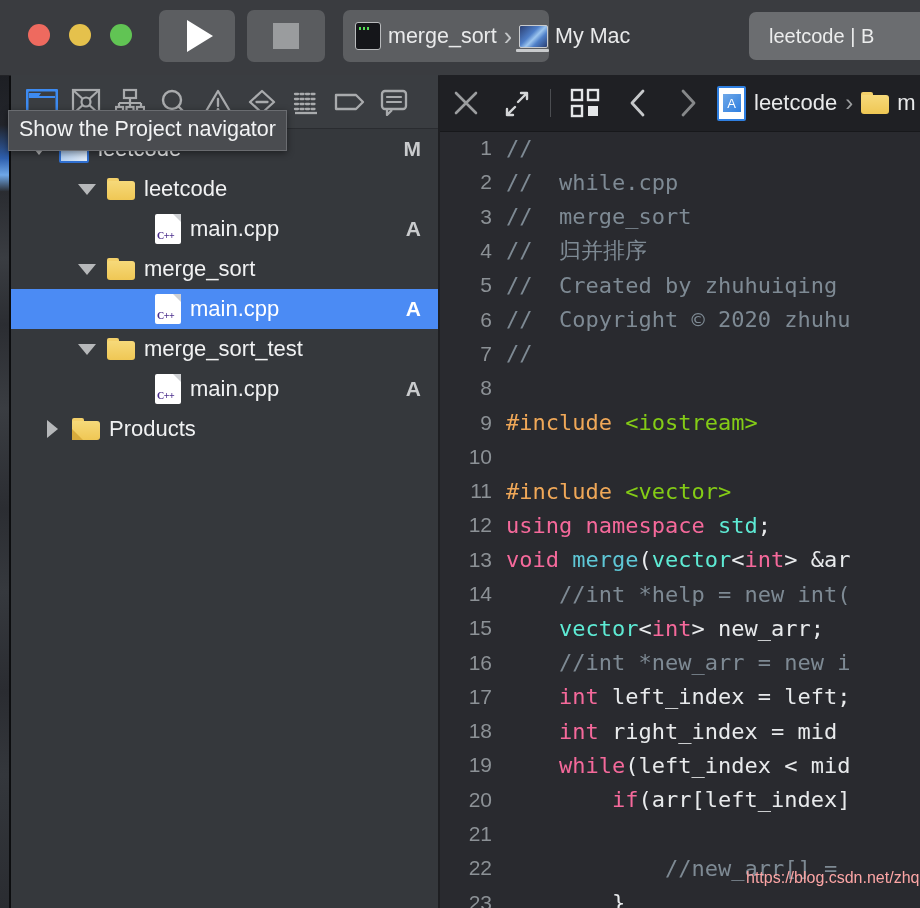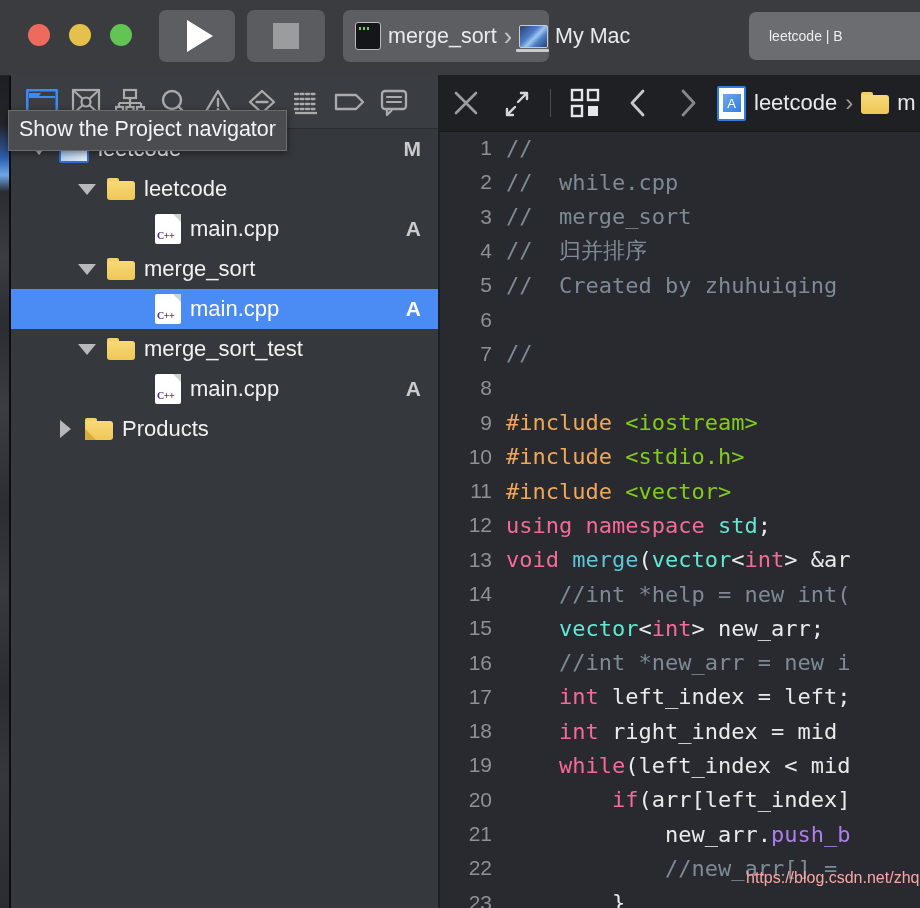--- a/index.html
+++ b/index.html
@@ -40,21 +40,21 @@
     background:repeating-linear-gradient(90deg,#55dd55 0 2px,transparent 2px 4px);}
   .chip-txt{color:#e9eaeb;font-size:21.5px;white-space:nowrap;}
   .chev-sep{color:#c4c6c8;font-size:25px;font-weight:300;}
   .mac-ico{width:27px;height:21px;flex:none;border-radius:2px;
     background:linear-gradient(135deg,#2b3f72 0%,#4f7fc8 40%,#9dc6ef 55%,#4f7fc8 70%,#2b3f72 100%);
     border:1.5px solid #c9cbcd;position:relative;}
   .mac-ico::after{content:"";position:absolute;left:-4px;bottom:-5px;width:33px;height:3px;background:#c9cbcd;border-radius:1px;}
 
   .status-pill{position:absolute;left:749px;top:12px;width:200px;height:48px;border-radius:7px;
     background:#6b6d70;display:flex;align-items:center;padding-left:20px;box-sizing:border-box;}
-  .status-pill span{color:#eceded;font-size:14px;white-space:nowrap;}
+  .status-pill span{color:#eceded;font-size:20px;white-space:nowrap;}
 
   
   .nav-col{position:absolute;left:11px;top:75px;width:427px;height:833px;background:#35383c;}
   .nav-toolbar{position:absolute;left:0;top:0;width:427px;height:54px;background:#3a3d41;
     border-bottom:1px solid #2a2c30;display:flex;align-items:center;padding-left:9px;box-sizing:border-box;gap:0px;}
   .nav-ico{width:44px;height:44px;display:flex;align-items:center;justify-content:center;flex:none;}
   .nav-ico.active{}
   .nav-ico svg{display:block;}
 
   
@@ -282,21 +282,21 @@
           </div>
           <span class="label">merge_sort_test</span>
         </div>
         <div class="row" style="padding-left: 114px;">
           <div class="twisty"></div>
           <div style="width: 10px; flex: 0 0 auto;"></div>
           <div class="ico-cpp"></div>
           <span class="label">main.cpp</span>
           <span class="badge">A</span>
         </div>
-        <div class="row" style="padding-left: 44px;">
+        <div class="row" style="padding-left: 31px;">
           <div class="twisty">
             <div class="tw tw-right"></div>
           </div>
           <div style="width: 10px; flex: 0 0 auto;"></div>
           <div class="ico-folder tri">
             <div class="tab"></div>
             <div class="body"></div>
           </div>
           <span class="label">Products</span>
         </div>
@@ -354,35 +354,35 @@
         <span class="ctxt">m</span>
       </div>
     </div>
 
     <div class="code">
         <div class="cline"><div class="gutter">1</div><div class="ctext"><span class="c-com">//</span></div></div>
         <div class="cline"><div class="gutter">2</div><div class="ctext"><span class="c-com">//  while.cpp</span></div></div>
         <div class="cline"><div class="gutter">3</div><div class="ctext"><span class="c-com">//  merge_sort</span></div></div>
         <div class="cline"><div class="gutter">4</div><div class="ctext"><span class="c-com">//  归并排序</span></div></div>
         <div class="cline"><div class="gutter">5</div><div class="ctext"><span class="c-com">//  Created by zhuhuiqing</span></div></div>
-        <div class="cline"><div class="gutter">6</div></div>
+        <div class="cline"><div class="gutter">6</div><div class="ctext"><span class="c-com">//  Copyright © 2020 zhuhu</span></div></div>
         <div class="cline"><div class="gutter">7</div><div class="ctext"><span class="c-com">//</span></div></div>
         <div class="cline"><div class="gutter">8</div><div class="ctext"><span class="c-plain"></span></div></div>
         <div class="cline"><div class="gutter">9</div><div class="ctext"><span class="c-pre">#include</span><span class="c-plain"> </span><span class="c-str">&lt;iostream&gt;</span></div></div>
-        <div class="cline"><div class="gutter">10</div><div class="ctext"><span class="c-pre">#include</span><span class="c-plain"> </span><span class="c-str">&lt;stdio.h&gt;</span></div></div>
+        <div class="cline"><div class="gutter">10</div></div>
         <div class="cline"><div class="gutter">11</div><div class="ctext"><span class="c-pre">#include</span><span class="c-plain"> </span><span class="c-str">&lt;vector&gt;</span></div></div>
         <div class="cline"><div class="gutter">12</div><div class="ctext"><span class="c-kw">using namespace</span><span class="c-plain"> </span><span class="c-type">std</span><span class="c-plain">;</span></div></div>
         <div class="cline"><div class="gutter">13</div><div class="ctext"><span class="c-kw">void</span><span class="c-plain"> </span><span class="c-fn">merge</span><span class="c-plain">(</span><span class="c-type">vector</span><span class="c-plain">&lt;</span><span class="c-kw">int</span><span class="c-plain">&gt; &amp;ar</span></div></div>
         <div class="cline"><div class="gutter">14</div><div class="ctext"><span class="c-com">    //int *help = new int(</span></div></div>
         <div class="cline"><div class="gutter">15</div><div class="ctext"><span class="c-plain">    </span><span class="c-type">vector</span><span class="c-plain">&lt;</span><span class="c-kw">int</span><span class="c-plain">&gt; new_arr;</span></div></div>
         <div class="cline"><div class="gutter">16</div><div class="ctext"><span class="c-com">    //int *new_arr = new i</span></div></div>
         <div class="cline"><div class="gutter">17</div><div class="ctext"><span class="c-plain">    </span><span class="c-kw">int</span><span class="c-plain"> left_index = left;</span></div></div>
         <div class="cline"><div class="gutter">18</div><div class="ctext"><span class="c-plain">    </span><span class="c-kw">int</span><span class="c-plain"> right_index = mid </span></div></div>
         <div class="cline"><div class="gutter">19</div><div class="ctext"><span class="c-plain">    </span><span class="c-kw">while</span><span class="c-plain">(left_index &lt; mid</span></div></div>
         <div class="cline"><div class="gutter">20</div><div class="ctext"><span class="c-plain">        </span><span class="c-kw">if</span><span class="c-plain">(arr[left_index]</span></div></div>
-        <div class="cline"><div class="gutter">21</div><div class="ctext"><span class="c-plain">            new_arr.</span><span class="c-meth">push_b</span></div></div>
+        <div class="cline"><div class="gutter">21</div></div>
         <div class="cline"><div class="gutter">22</div><div class="ctext"><span class="c-com">            //new_arr[] = </span></div></div>
         <div class="cline"><div class="gutter">23</div><div class="ctext"><span class="c-plain">        }</span></div></div>
       </div>
   </div>
 
   <div class="watermark">https://blog.csdn.net/zhq0808</div>
 </div>
 
 </body></html>

